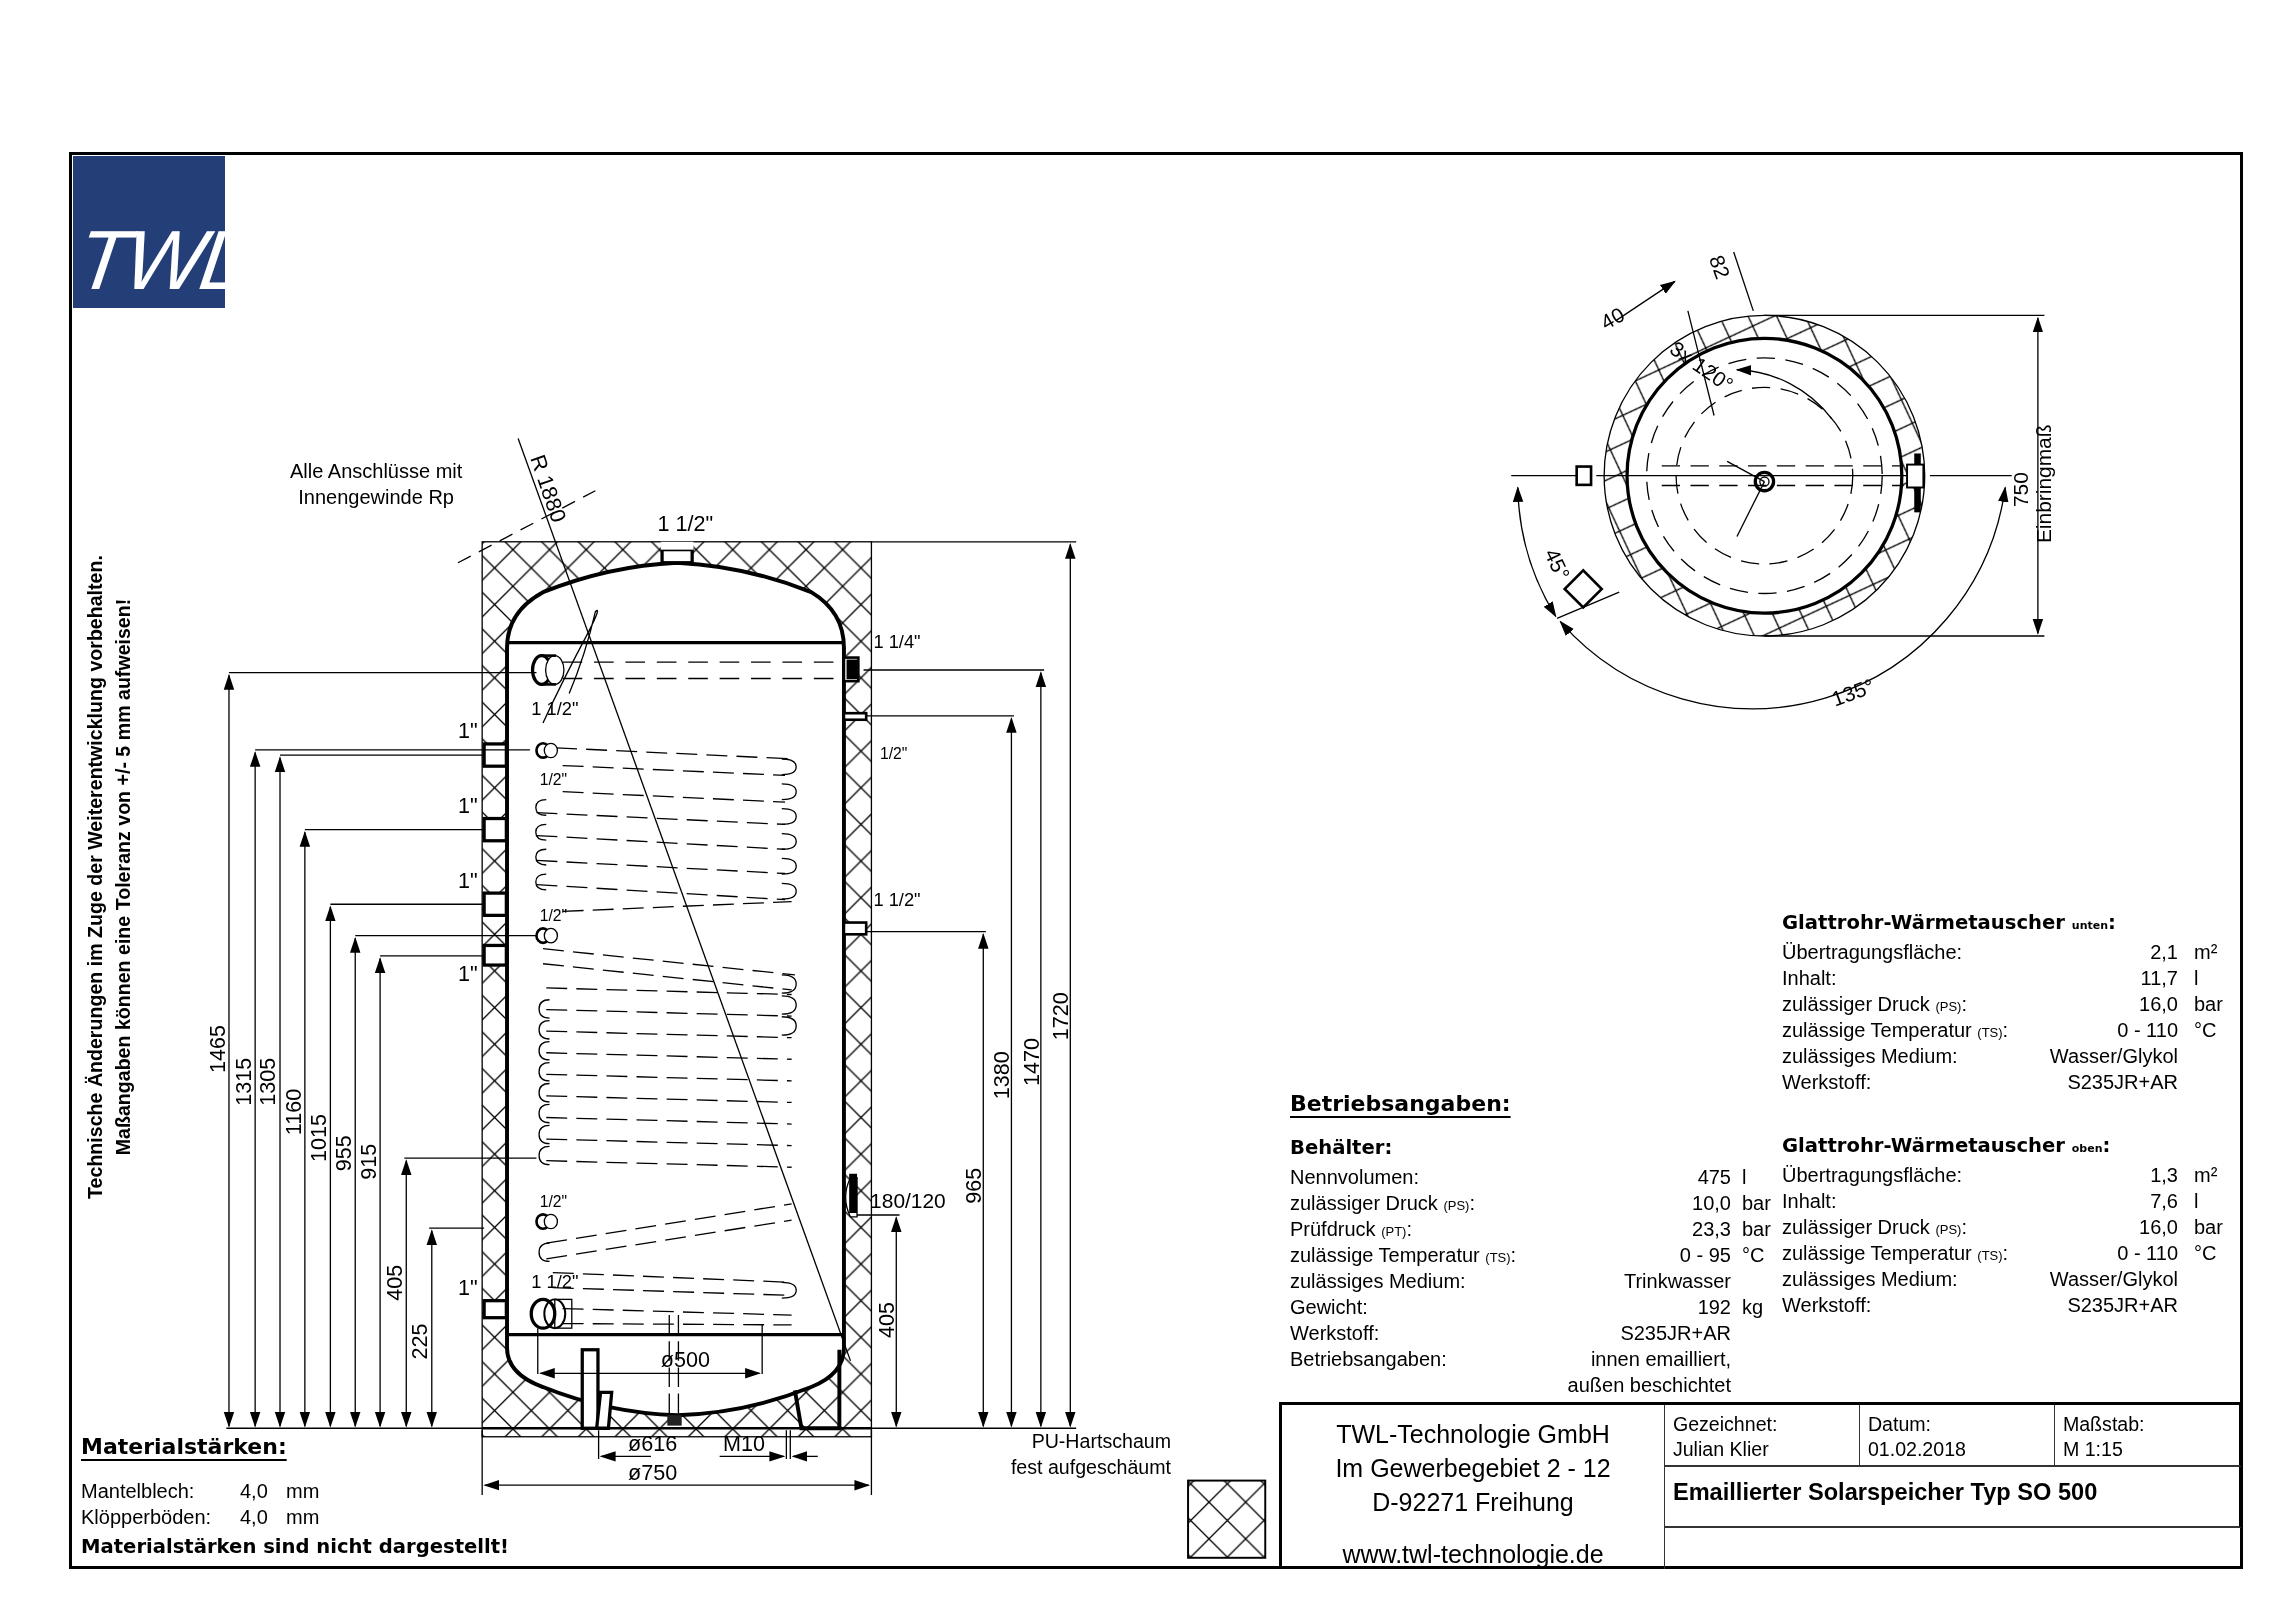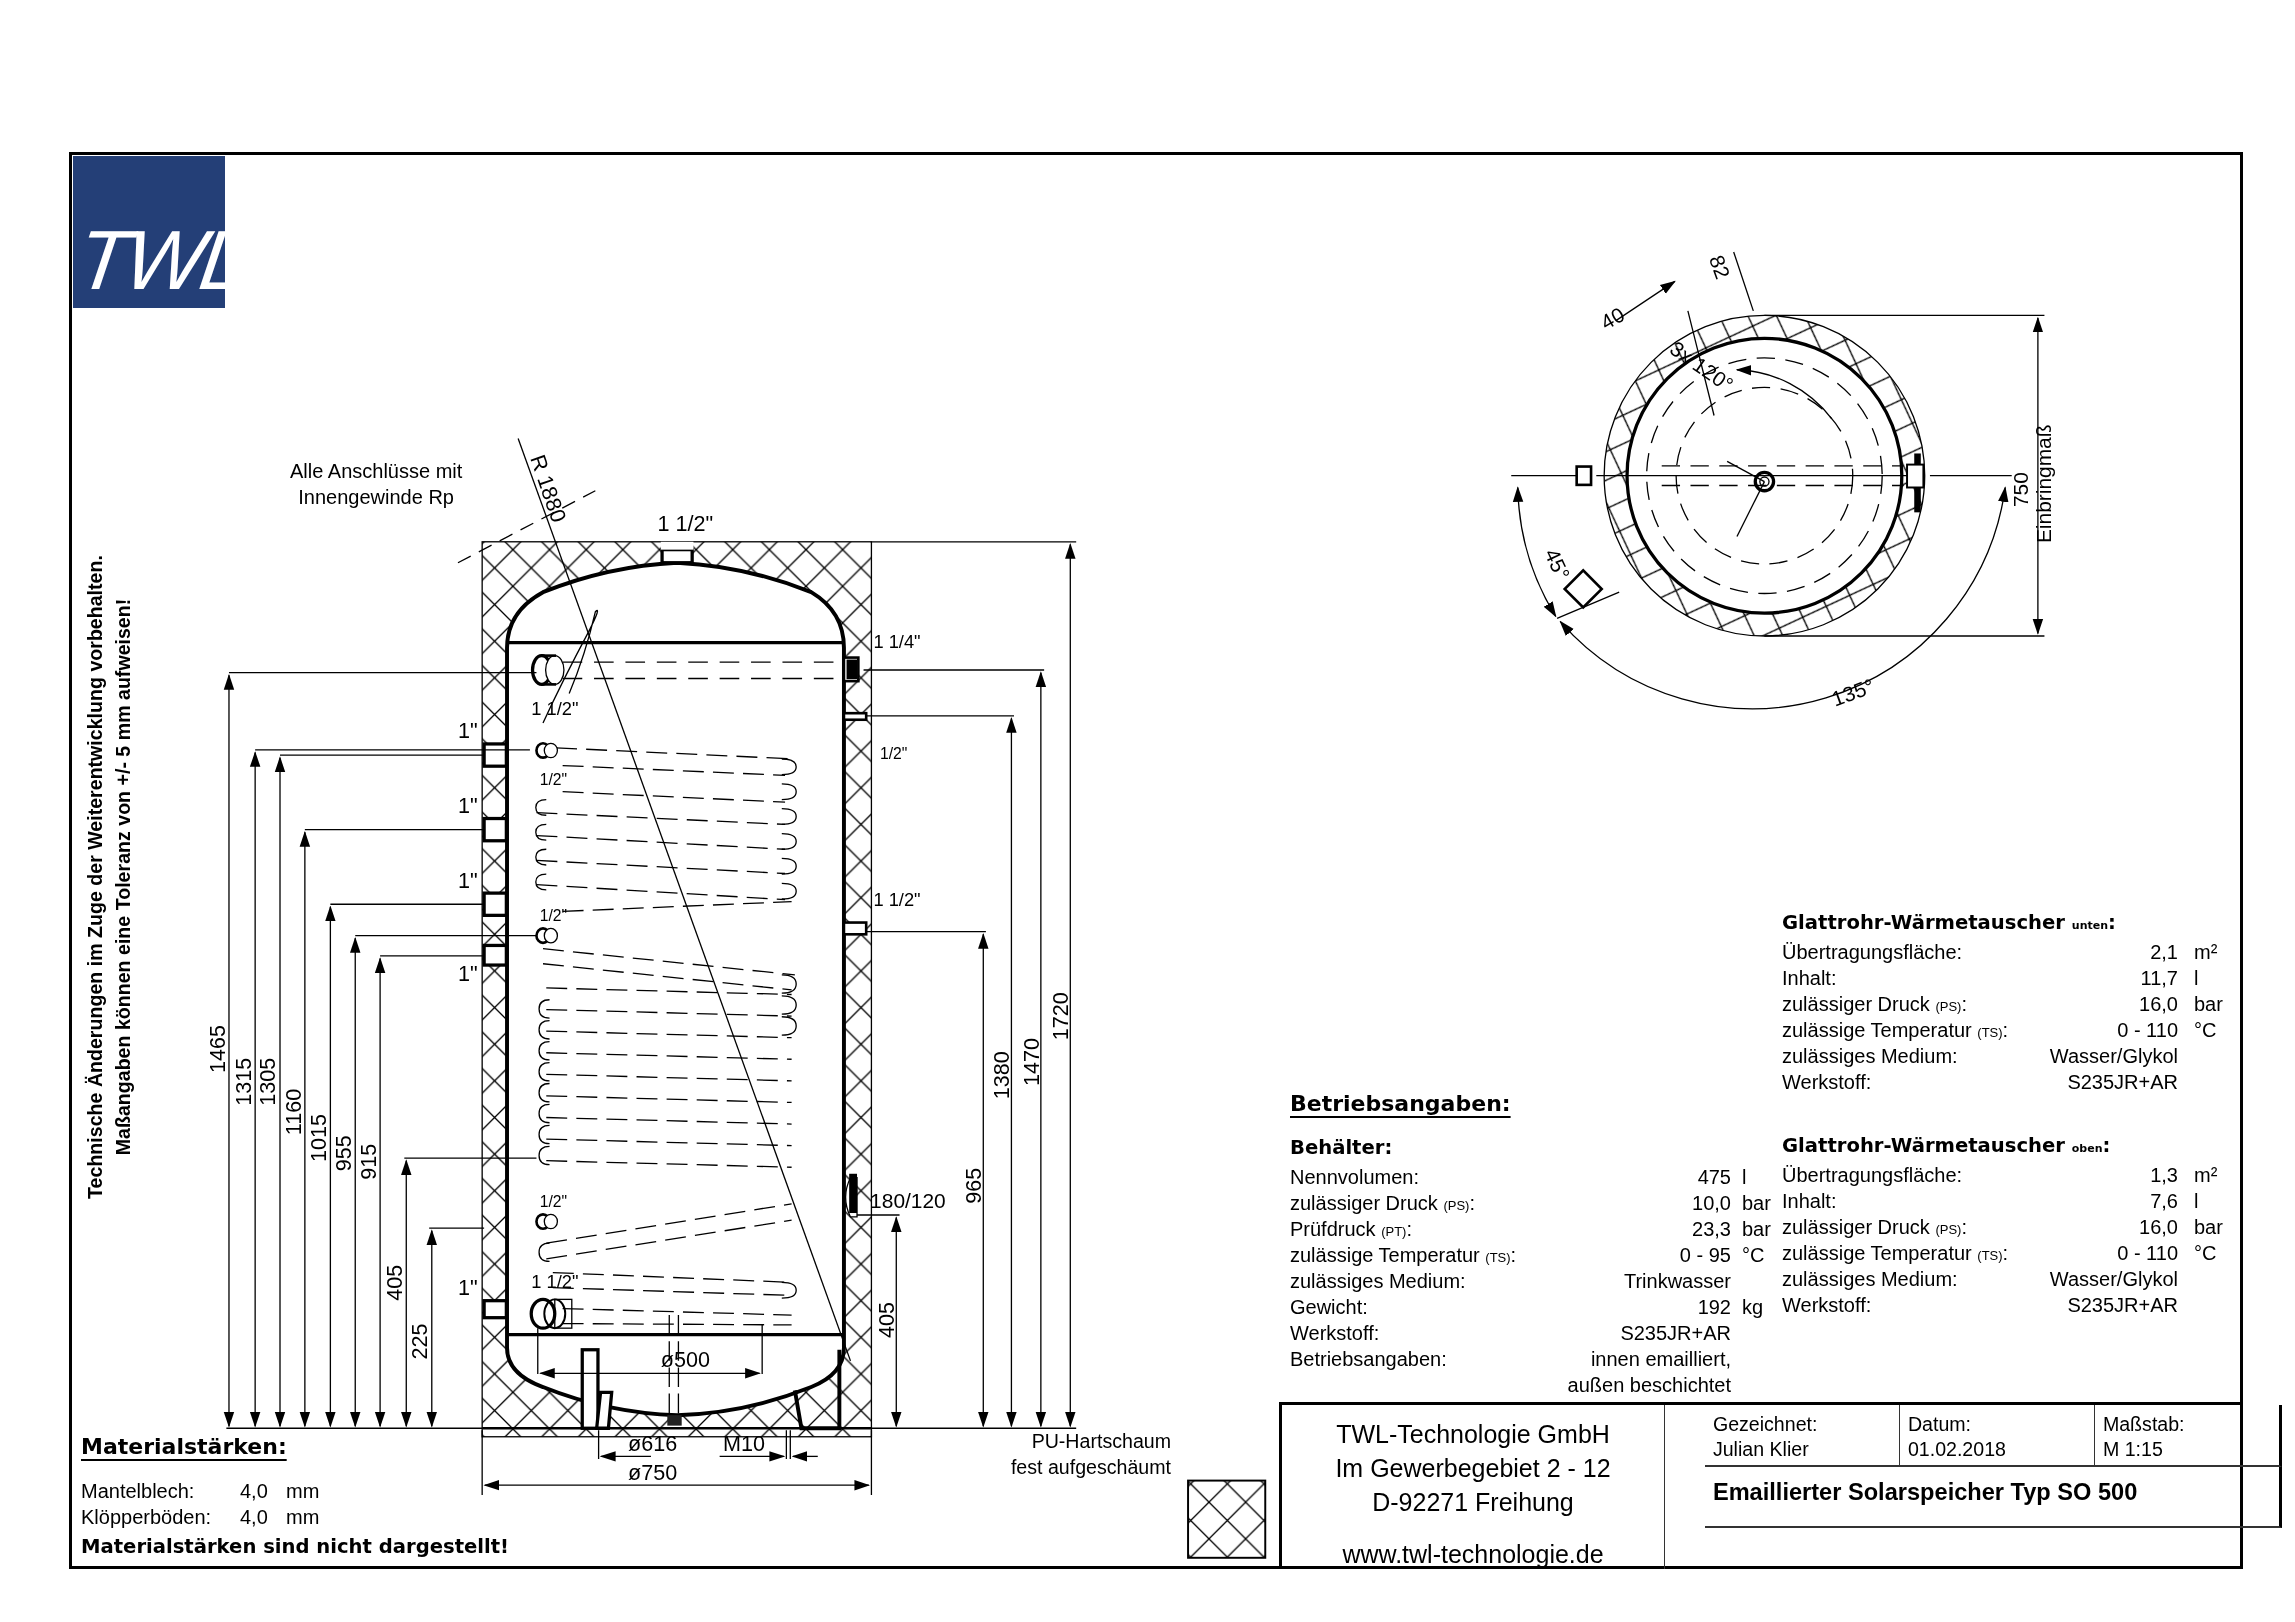--- a/index.html
+++ b/index.html
@@ -24,21 +24,21 @@
   .spec .val { position: absolute; text-align: right; white-space: nowrap; }
   .spec .unit { position: absolute; white-space: nowrap; }
   .spec small { font-size: 13px; }
   .spec .head { font-family: "DejaVu Sans", sans-serif; font-weight: bold; font-size: 19.6px; height: 29px; }
   .spec .head small { font-size: 11px; }
   .title-block { position: absolute; left: 1279px; top: 1402px; width: 963px; height: 168px;
                  border-top: 3.9px solid #000; box-sizing: border-box; }
   .tb-company { position: absolute; left: 0; top: 0; width: 386px; height: 164px; border-left: 3.3px solid #000;
                 border-right: 1.3px solid #333; box-sizing: border-box; text-align: center; font-size: 25px; line-height: 34px; padding-top: 11.8px; }
   .tb-company .web { margin-top: 18.3px; }
-  .tb-cell { position: absolute; box-sizing: border-box; font-size: 19.6px; line-height: 25px; padding: 6.5px 7.9px; margin-left: 40px; }
+  .tb-cell { position: absolute; box-sizing: border-box; font-size: 19.6px; line-height: 25px; padding: 6.5px 7.9px; }
   .tb-label { display: block; }
   .legend-text { position: absolute; text-align: right; font-size: 19.6px; line-height: 26px; }
   svg text { font-family: "Liberation Sans", sans-serif; }
 </style>
 </head>
 <body>
 
 <div id="sheet">
 
   <div class="frame"></div>

